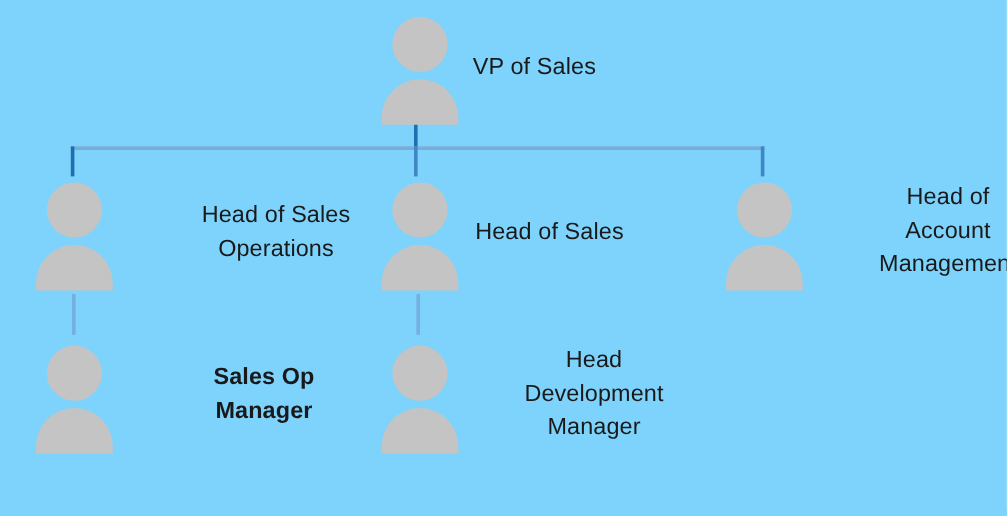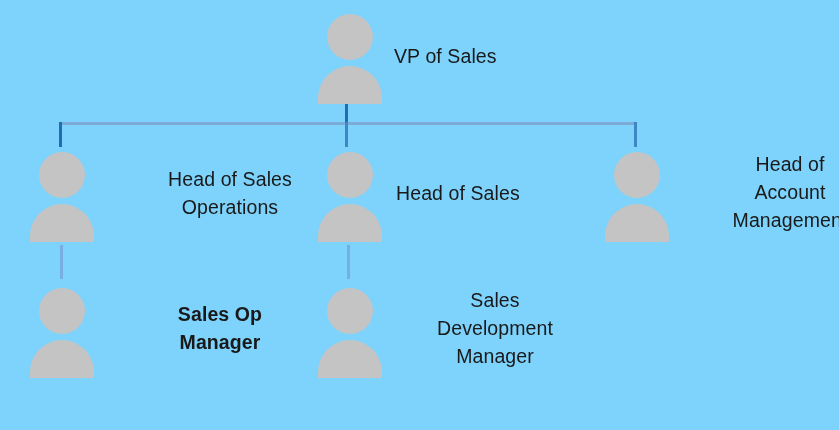--- a/index.html
+++ b/index.html
@@ -118,17 +118,17 @@
     <span class="head" style="width:46px; height:46px; top:2px;"></span>
     <span class="body" style="width:64px; height:38px; top:54px;"></span>
   </div>
   <div class="node-label" style="left:110px; top:300px; width:220px;font-weight:bold;">Sales Op
 Manager</div>
 
   <div class="person-icon" style="left:318px; top:286px; width:64px; height:88px;">
     <span class="head" style="width:46px; height:46px; top:2px;"></span>
     <span class="body" style="width:64px; height:38px; top:54px;"></span>
   </div>
-  <div class="node-label" style="left:390px; top:286px; width:210px;">Sales
+  <div class="node-label" style="left:390px; top:286px; width:210px;">Head
 Development
 Manager</div>
 
 </div>
 
 </body></html>

